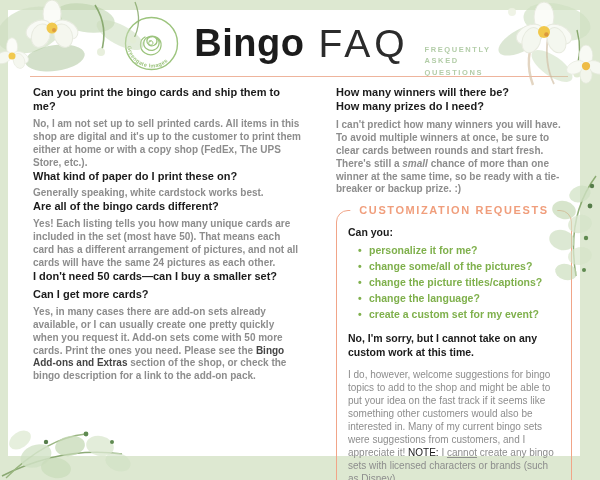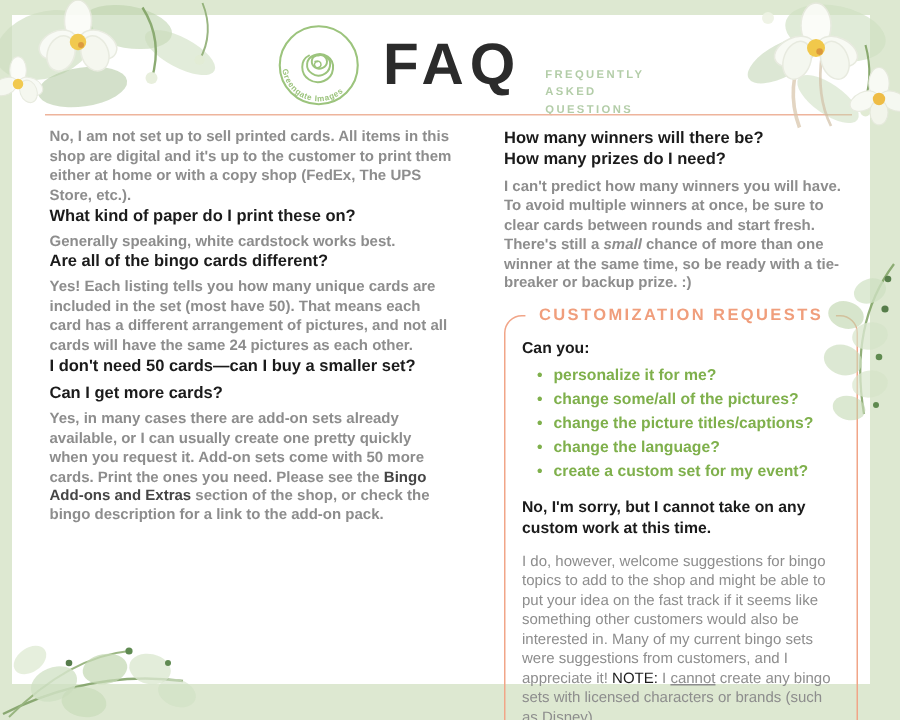--- a/index.html
+++ b/index.html
@@ -17,21 +17,21 @@
   .header{
     position:absolute;left:0;top:0;width:100%;height:66px;
     display:flex;align-items:center;justify-content:center;gap:14px;
     padding-left:26px;box-sizing:border-box;
   }
   .logo{width:57px;height:57px;flex:0 0 auto;}
   .title-bold{
     font-size:38px;font-weight:800;color:#1c1c1c;letter-spacing:.5px;line-height:1;
   }
   .title-light{
-    font-size:39px;font-weight:700;color:#2b2b2b;letter-spacing:4px;line-height:1;text-align:center;
+    font-size:39px;font-weight:400;color:#2b2b2b;letter-spacing:4px;line-height:1;text-align:center;
   }
   .subtitle{
     display:flex;flex-direction:column;gap:2px;margin-left:2px;margin-top:36px;
   }
   .subtitle span{
     font-size:7.5px;font-weight:700;letter-spacing:1.6px;color:#b3cda8;line-height:1.25;
   }
   .divider{
     position:absolute;left:22px;top:66px;width:538px;height:0;
     border-top:1px solid #eeb49c;
@@ -87,31 +87,33 @@
         <path d="M28,22 c3,-1 6,1 6,4 c0,4 -5,6 -8,4 c-3,-2 -3,-7 1,-8 c5,-2 10,2 9,7 c-1,6 -8,8 -12,5 c-5,-3 -4,-10 1,-12 c7,-3 14,2 13,9 c-1,8 -10,11 -16,7 c-6,-4 -6,-13 0,-16"></path>
         <path d="M26,26 c2,-1 4,0 4,2 c0,2 -3,3 -4,1 c-1,-1 0,-3 2,-3" stroke-width="1"></path>
       </g>
       <defs>
         <path id="brandArc" d="M 4,28 A 24.5,24.5 0 0 0 44,47"></path>
       </defs>
       <text font-size="5.4" fill="#9cc47d" letter-spacing="0.4" font-weight="700">
         <textPath href="#brandArc" startOffset="6%">Greengate Images</textPath>
       </text>
     </svg>
+    <div class="title-bold">Bingo</div>
     <div class="title-light">FAQ</div>
     <div class="subtitle">
       <span>FREQUENTLY</span>
       <span>ASKED</span>
       <span>QUESTIONS</span>
     </div>
   </div>
   <div class="divider"></div>
 
   <div class="col-left">
     <div>
+      <p class="q">Can you print the bingo cards and ship them to me?</p>
       <p class="a">No, I am not set up to sell printed cards. All items in this shop are digital and it's up to the customer to print them either at home or with a copy shop (FedEx, The UPS Store, etc.).</p>
     </div>
     <div>
       <p class="q">What kind of paper do I print these on?</p>
       <p class="a">Generally speaking, white cardstock works best.</p>
     </div>
     <div>
       <p class="q">Are all of the bingo cards different?</p>
       <p class="a">Yes! Each listing tells you how many unique cards are included in the set (most have 50). That means each card has a different arrangement of pictures, and not all cards will have the same 24 pictures as each other.</p>
     </div>

